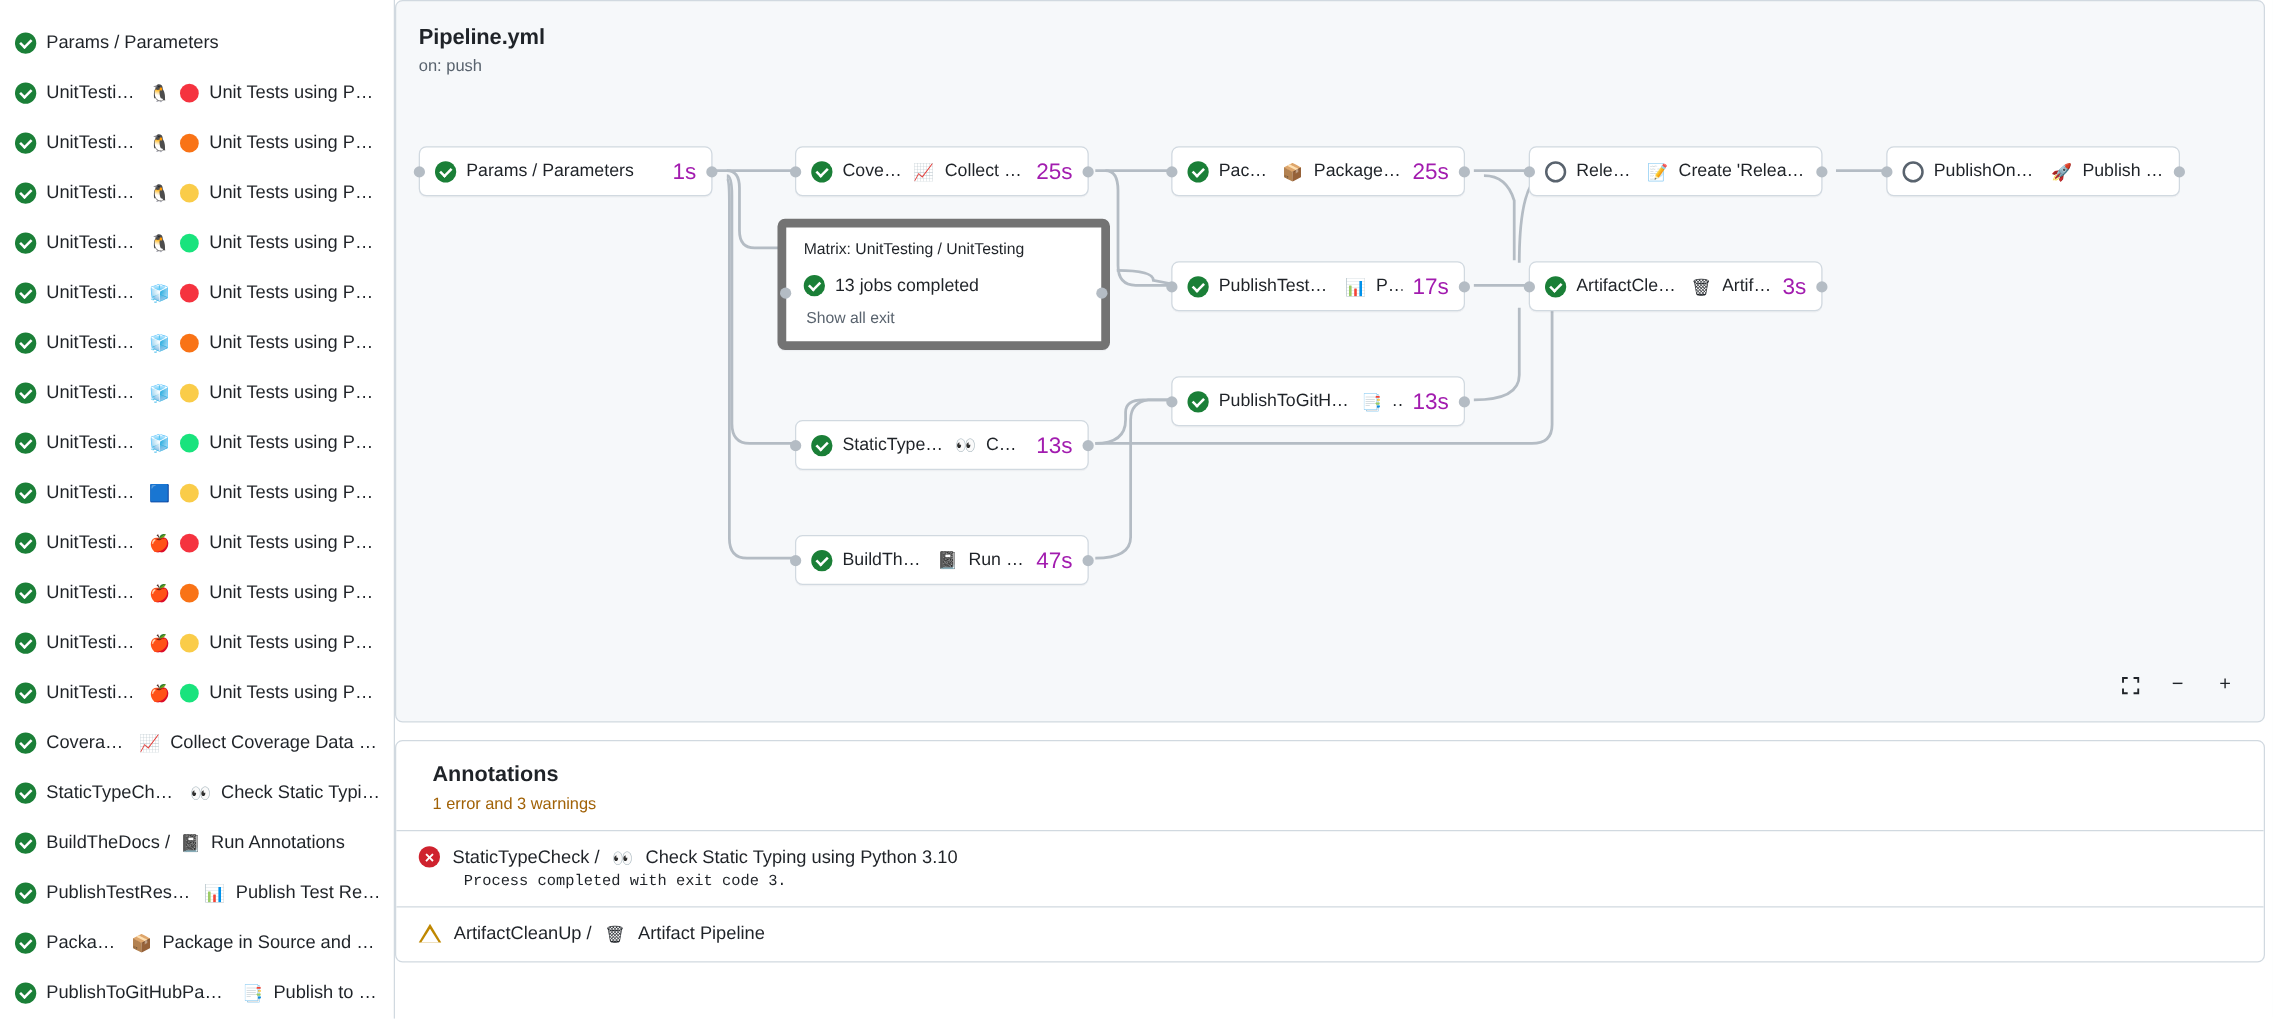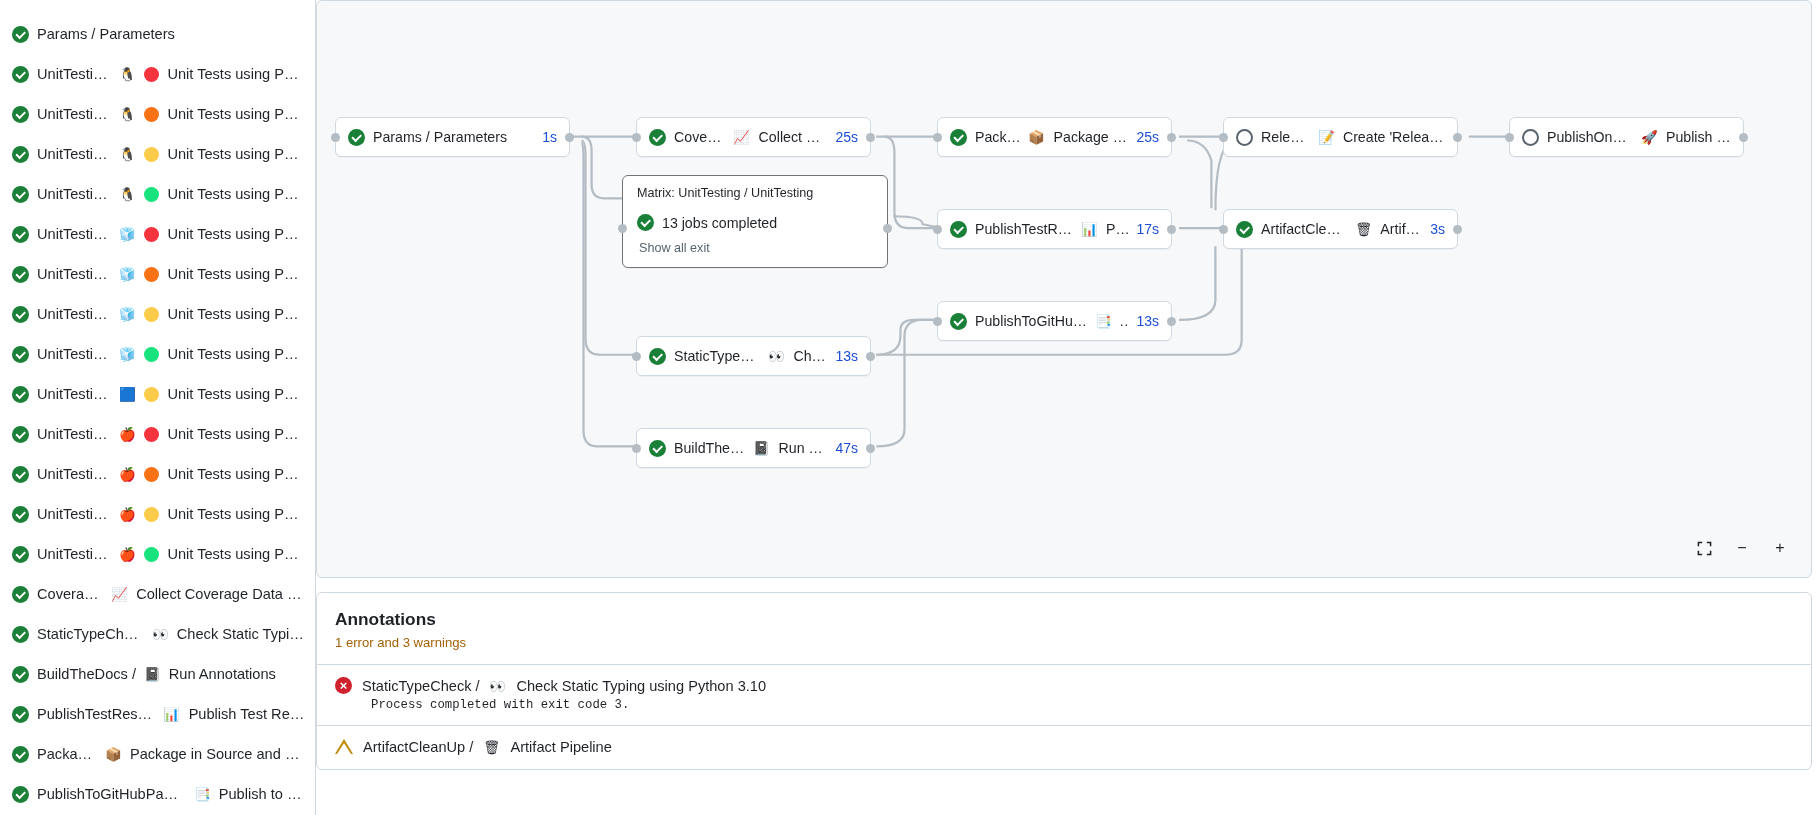--- a/index.html
+++ b/index.html
@@ -134,35 +134,35 @@
     align-items: center;
     gap: 8px;
     padding: 0 12px;
     font-size: 14.2px;
     color: #1f2328;
     white-space: nowrap;
     box-shadow: 0 1px 0 rgba(31,35,40,0.04);
     cursor: pointer;
   }
   .node .ntext { overflow: hidden; text-overflow: ellipsis; }
-  .node .dur { color: #1d4ed8; font-size: 14px; margin-left: 6px; }
+  .node .dur { color: #a21caf; font-size: 18px; margin-left: 6px; }
 
   .port {
     position: absolute;
     width: 9px; height: 9px; border-radius: 50%;
     background: #b4bcc4;
     top: 50%; margin-top: -4.5px;
   }
   .port.l { left: -5px; }
   .port.r { right: -5px; }
 
   .matrix {
     position: absolute;
     background: #ffffff;
-    border: 1px solid #737373;
+    border: 7px solid #737373;
     border-radius: 6px;
     padding: 10px 14px 12px 14px;
     width: 266px;
     box-shadow: 0 1px 0 rgba(31,35,40,0.04);
   }
   .matrix-title { font-size: 12.6px; color: #1f2328; margin-bottom: 14px; }
   .matrix-row { display: flex; align-items: center; gap: 8px; font-size: 14.2px; }
   .matrix-link { font-size: 12.6px; color: #59636e; margin-top: 10px; margin-left: 2px; cursor: pointer;}
 
   .zoom-controls {
@@ -178,21 +178,21 @@
   }
 
   
   .ann-card {
     margin: 14px 6px 0 0;
     border: 1px solid #d1d9e0;
     border-radius: 6px;
     background: #ffffff;
     overflow: hidden;
   }
-  .ann-head { padding: 16px 18px 14px 18px; }
+  .ann-head { padding: 16px 18px 14px 29px; }
   .ann-title { font-size: 17.3px; font-weight: 600; color: #1f2328; }
   .ann-sub { font-size: 13.1px; color: #a16207; margin-top: 5px; }
   .ann-item {
     border-top: 1px solid #d1d9e0;
     padding: 12px 18px 13px 18px;
   }
   .ann-row { display: flex; align-items: center; gap: 10px; }
   .ann-name { font-size: 14.6px; color: #1f2328; }
   .ann-msg {
     font-family: "Liberation Mono", monospace;
@@ -338,20 +338,24 @@
           <span class="job-label">PublishToGitHubPages / </span>
           <span class="emoji">📑</span>
           <span class="job-label">Publish to G...</span>
         </div>
       </div>
   </div>
 
   <div class="main">
 
     <div class="graph-card">
+      <div class="graph-header">
+        <div class="graph-title">Pipeline.yml</div>
+        <div class="graph-sub">on: push</div>
+      </div>
 
       <div class="canvas">
         <svg class="edges" viewBox="0 0 1480 578" preserveAspectRatio="none">
           <g fill="none" stroke="#b4bcc4" stroke-width="2.2">
 
             <path d="M253,136 L319,136"></path>
 
             <path d="M262,136 Q272,136 272,150 L272,184 Q272,198 284,198 L305,198"></path>
 
             <path d="M262,140 Q266,140 266,156 L266,339 Q266,355 280,355 L319,355"></path>

